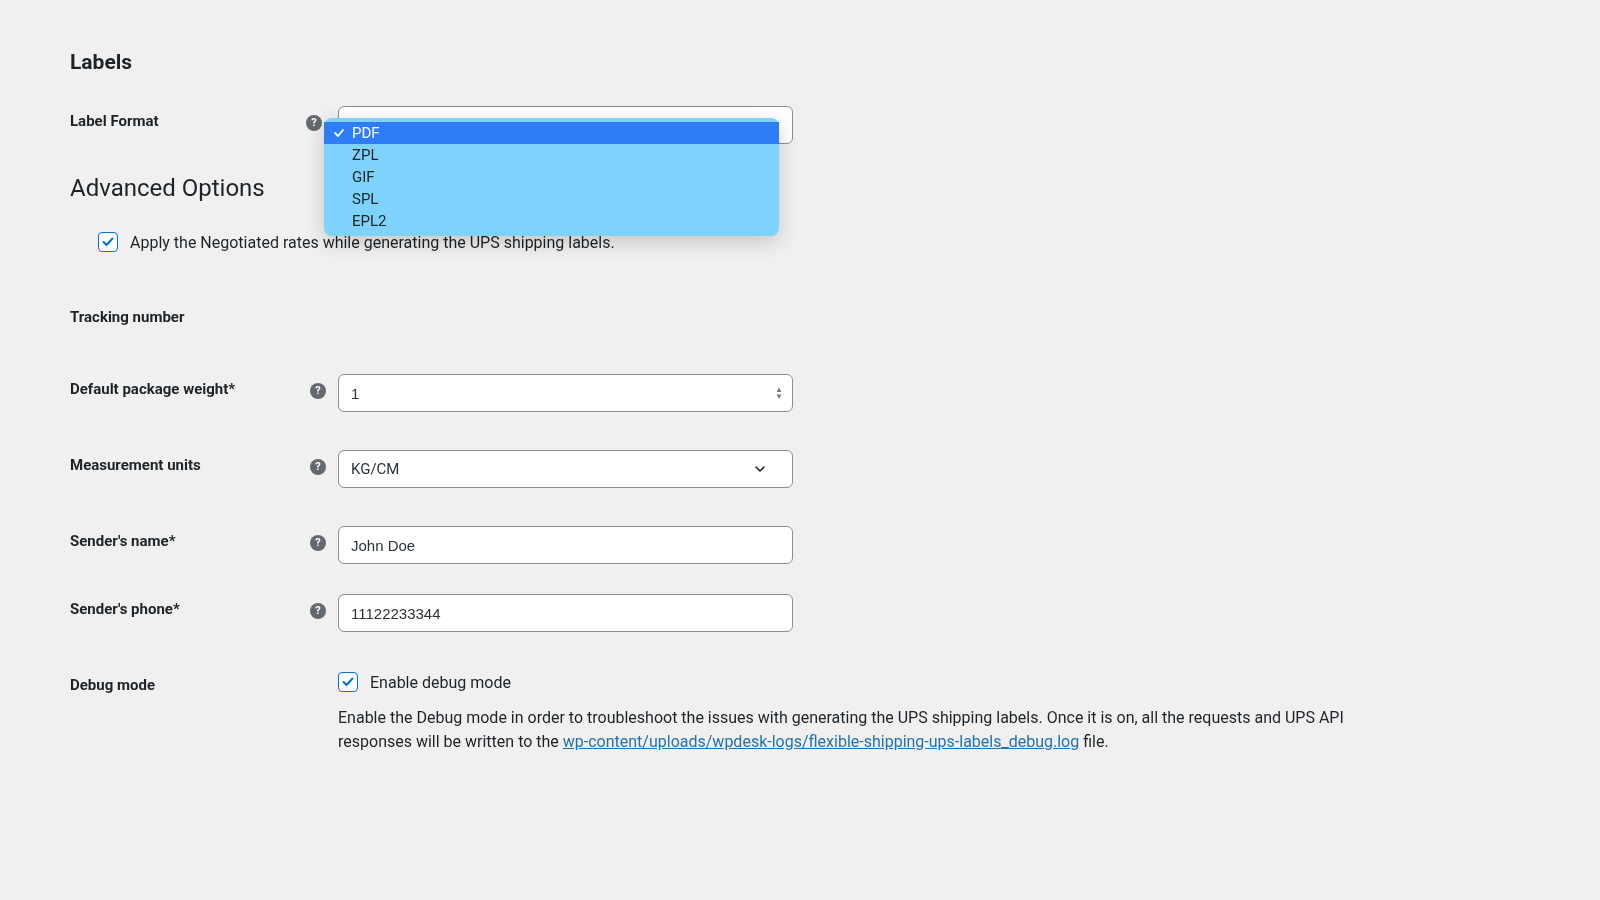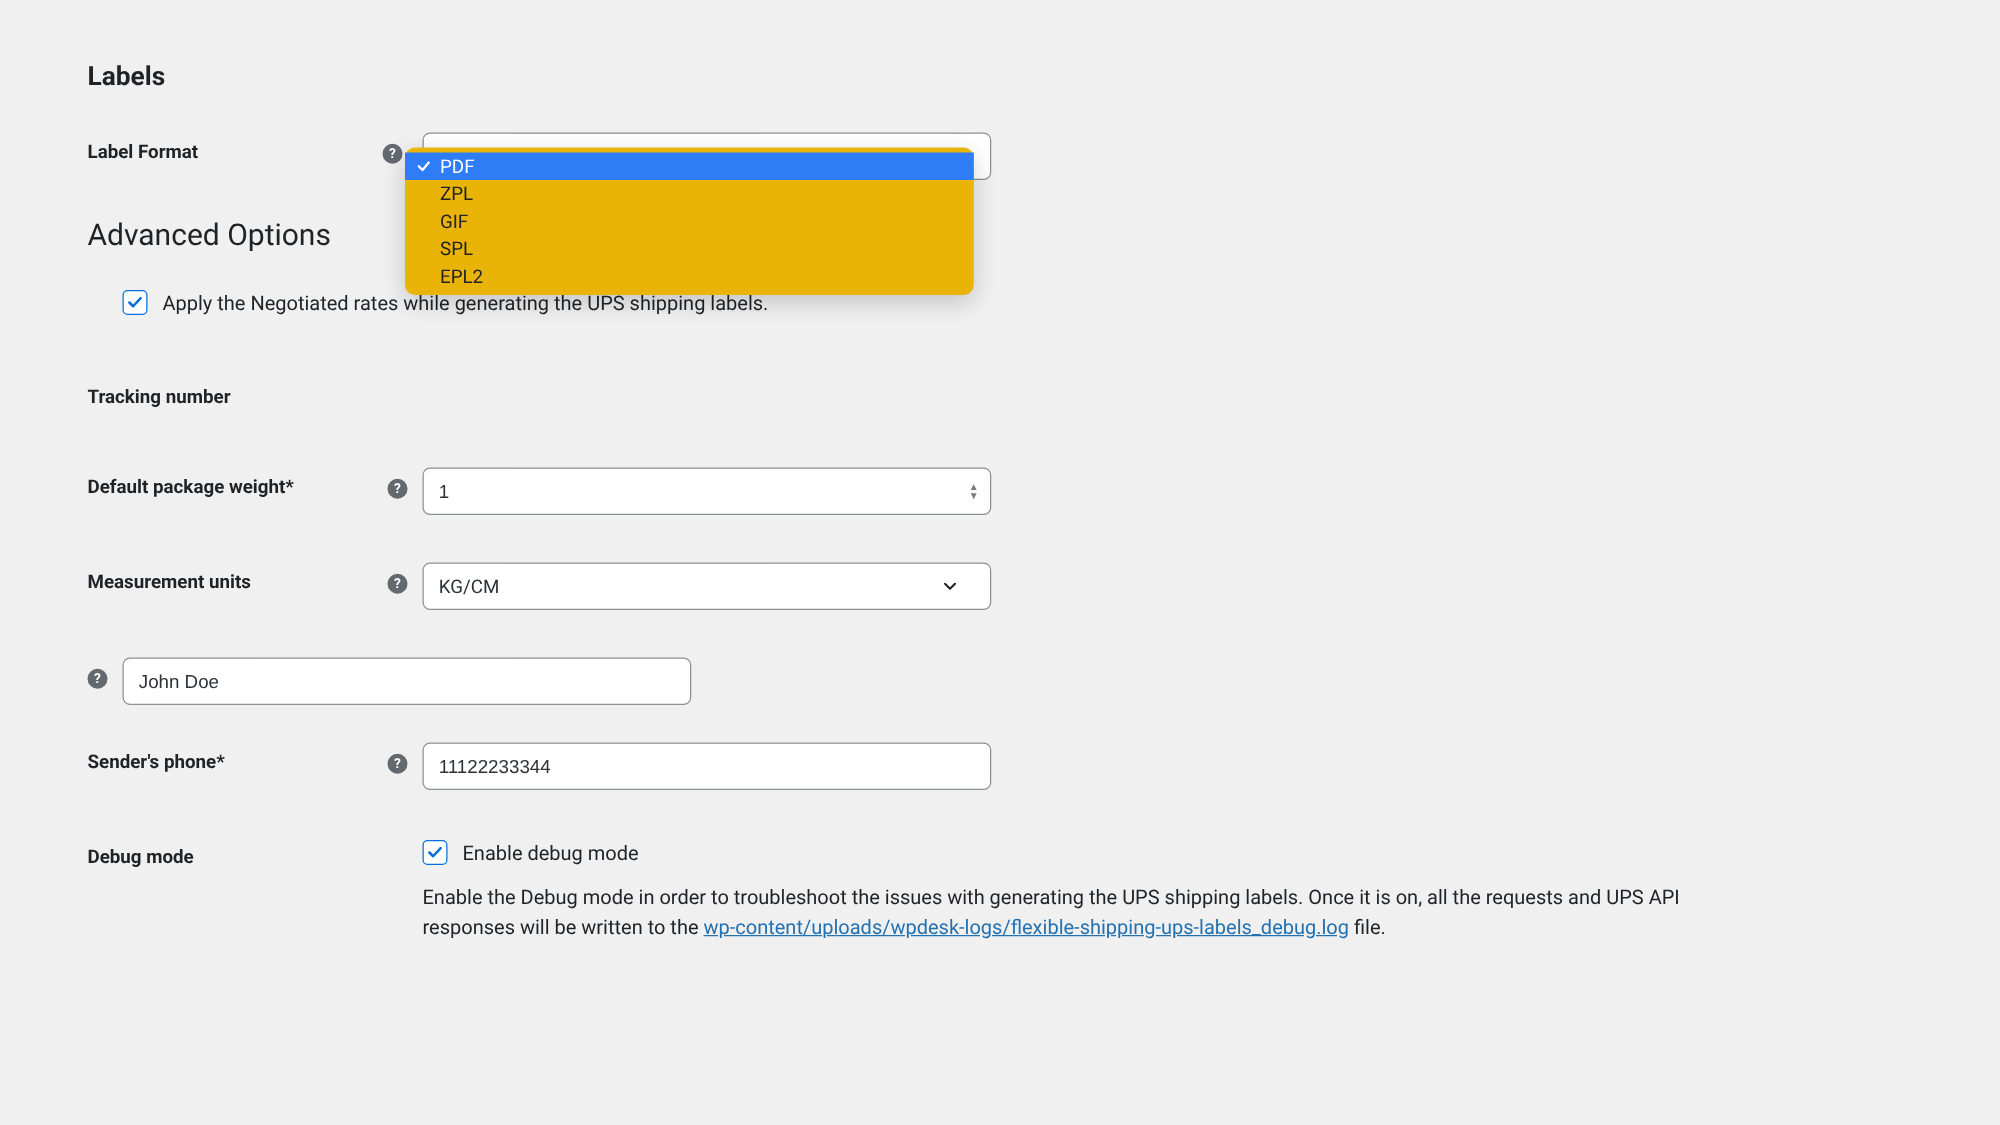--- a/index.html
+++ b/index.html
@@ -135,21 +135,21 @@
       height: 38px;
       border: 1px solid #8c8f94;
       border-radius: 6px;
       background: #fff;
     }
     .dropdown-popup {
       position: absolute;
       top: 12px;
       left: -14px;
       width: 455px;
-      background: #eab308;
+      background: #7dd3fc;
       border-radius: 8px;
       box-shadow: 0 6px 20px rgba(0,0,0,0.18);
       padding: 4px 0;
       z-index: 10;
     }
     .dropdown-option {
       height: 22px;
       display: flex;
       align-items: center;
       padding: 0 10px 0 28px;
@@ -268,20 +268,21 @@
       <span class="chevron">
         <svg width="14" height="14" viewBox="0 0 14 14">
             <path d="M3 5 L7 9 L11 5" stroke="#1d2327" stroke-width="1.6" fill="none" stroke-linecap="round" stroke-linejoin="round"></path>
           </svg>
       </span>
     </div>
   </div>
 </div>
 
 <div class="form-row" style="margin-bottom:30px;">
+  <div class="form-label">Sender's name*</div>
   <div class="help-col">
       <div class="help-icon">?</div>
     </div>
   <div class="field-col">
     <input type="text" class="text-input" value="John Doe" style="">
   </div>
 </div>
 
 <div class="form-row">
   <div class="form-label">Sender's phone*</div>

